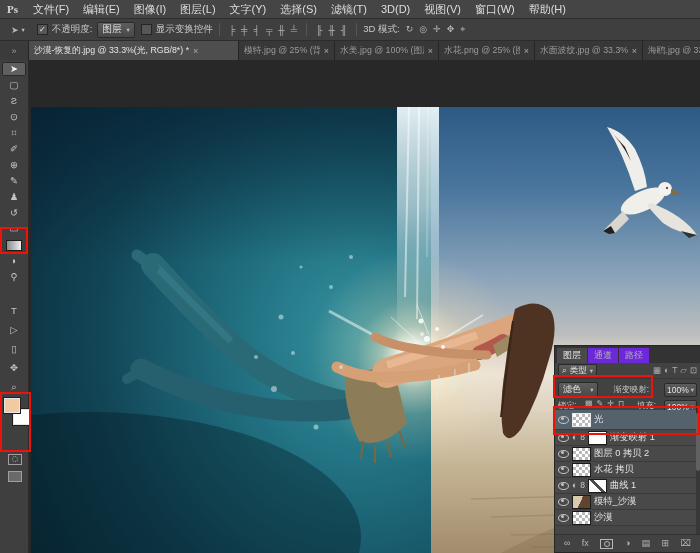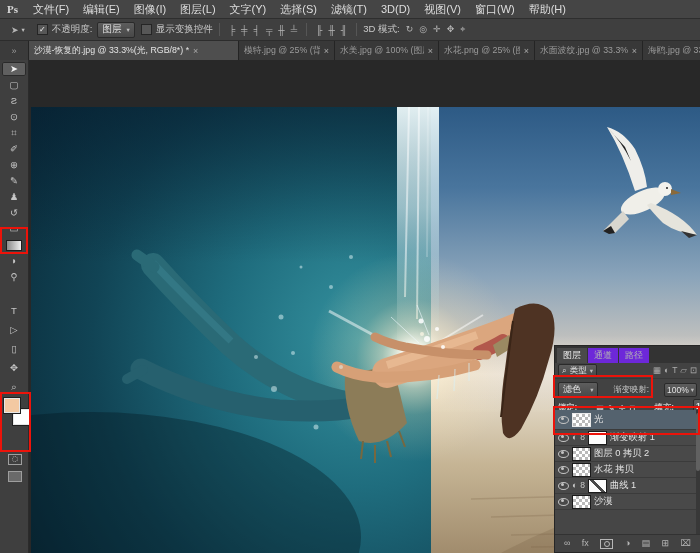--- a/index.html
+++ b/index.html
@@ -49,21 +49,21 @@
   .panel-tabs{height:15px;background:#333;display:flex;gap:1px;padding:2px 0 0 2px;}
   .panel-tab{padding:1px 6px 0;background:#6d28d9;color:#b2b2b2;font-size:9px;}
   .panel-tab.active{background:#4a4a4a;color:#e8e8e8;}
   .filter-row{height:15px;display:flex;align-items:center;padding:0 3px;gap:2px;border-bottom:1px solid #383838;background:#424242;}
   .filter-dd{height:11px;font-size:8.5px;padding:0 3px;gap:3px;}
   .f-ico{color:#aeaeae;font-size:8.5px;margin-left:3px;line-height:1;}
   .blend-row{height:21px;display:flex;align-items:center;padding:0 3px;gap:15px;}
   .blend-dd{width:76px;height:14px;justify-content:space-between;font-size:9px;}
   .small-lbl{color:#c6c6c6;font-size:8.3px;white-space:nowrap;}
   .val-dd{height:12px;font-size:8.5px;padding:0 2px;gap:2px;}
-  .lock-row{height:13px;display:flex;align-items:flex-end;padding:0 3px;gap:19px;font-weight:bold;}
+  .lock-row{height:13px;display:flex;align-items:flex-start;padding:0 3px;gap:8px;}
   .lock-ico{font-size:8px;color:#b8b8b8;line-height:1;}
   .layers-list{position:absolute;left:0;right:0;top:64px;bottom:17px;background:#464646;overflow:hidden;}
   .layer-row{height:15px;display:flex;align-items:center;gap:3px;padding:0 3px;border-bottom:1px solid #3b3b3b;background:#494949;}
   .layer-row.selected{background:#54626e;height:19px;}
   .eye{width:9px;height:6px;border:1px solid #c4c4c4;border-radius:50%;position:relative;flex:none;}
   .eye::after{content:'';position:absolute;left:2px;top:0.5px;width:3px;height:3px;border-radius:50%;background:#c4c4c4;}
   .thumb{width:17px;height:12px;border:1px solid #1b1b1b;background:#fff;flex:none;}
   .layer-row.selected .thumb{border-color:#e9e9e9;}
   .thumb.checker{background-color:#fff;background-image:
       linear-gradient(45deg,#b9b9b9 25%,transparent 25%,transparent 75%,#b9b9b9 75%),
@@ -421,20 +421,25 @@
         </div>
         <div class="layer-row">
           <span class="eye"></span>
           <span class="adj-ico">◐</span>
           <span class="link8">8</span>
           <div class="thumb curve"></div>
           <span class="layer-name">曲线 1</span>
         </div>
         <div class="layer-row">
           <span class="eye"></span>
+          <div class="thumb photo"></div>
+          <span class="layer-name">模特_沙漠</span>
+        </div>
+        <div class="layer-row">
+          <span class="eye"></span>
           <div class="thumb checker"></div>
           <span class="layer-name">沙漠</span>
         </div>
       </div>
     <div class="scroll">
         <div class="scroll-thumb"></div>
       </div>
     <div class="bottom-bar" id="bottom-bar">
         <span class="b-ico">∞</span>
         <span class="b-ico">fx</span>

